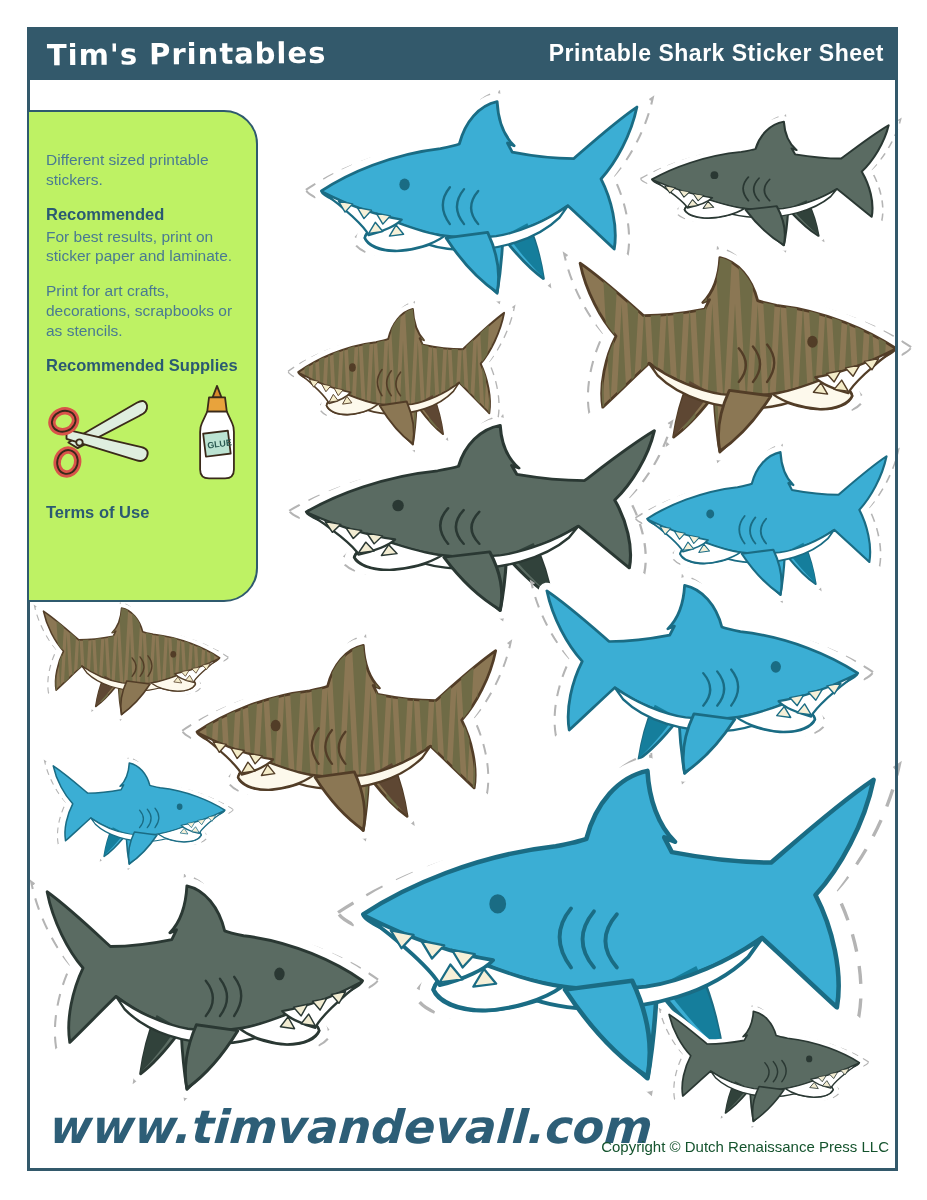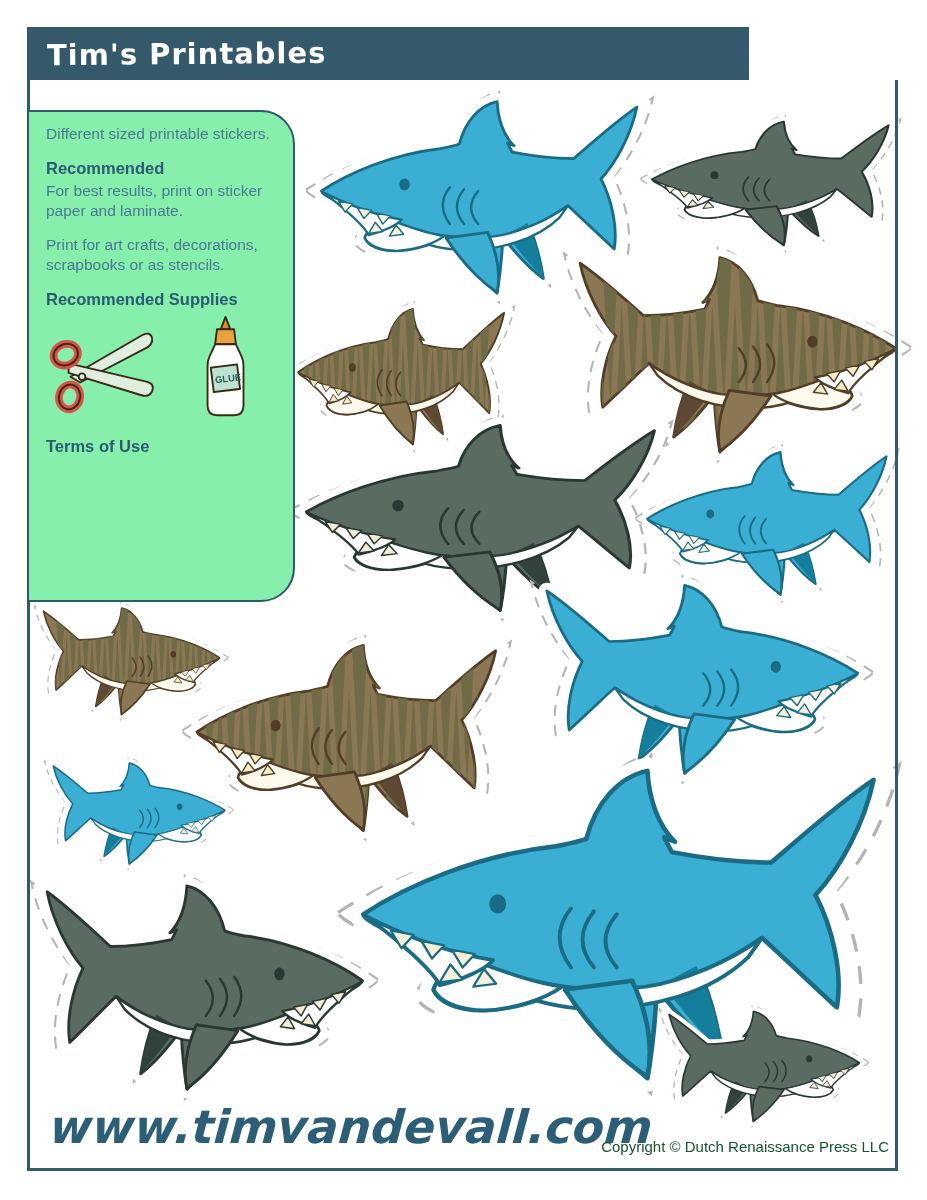--- a/index.html
+++ b/index.html
@@ -1,36 +1,36 @@
 <!DOCTYPE html>
 <html><head>
 <meta charset="utf-8">
 <style>
   html,body{margin:0;padding:0;background:#ffffff;}
   .page{position:relative;width:927px;height:1200px;background:#ffffff;overflow:hidden;
         font-family:"Liberation Sans",sans-serif;}
   
-  .header-bar{position:absolute;left:27px;top:27px;width:722px;height:53px;background:#33596B;
+  .header-bar{position:absolute;left:27px;top:27px;width:871px;height:53px;background:#33596B;
               display:flex;align-items:center;justify-content:space-between;box-sizing:border-box;
               padding:0 14px 0 20px;gap:8px;}
   .logo{color:#ffffff;font-family:"DejaVu Sans",sans-serif;font-weight:bold;font-size:29px;
         letter-spacing:1px;transform:rotate(-0.5deg);}
   .sheet-title{color:#ffffff;font-family:"Liberation Sans",sans-serif;font-weight:bold;font-size:23px;
         letter-spacing:0.5px;}
   .border-left,.border-right{position:absolute;top:80px;width:3px;height:1091px;background:#33596B;}
   .border-left{left:27px;}
   .border-right{left:895px;}
   .border-bottom{position:absolute;left:27px;top:1168px;width:871px;height:3px;background:#33596B;}
   
   #sheet{position:absolute;left:0;top:0;width:927px;height:1200px;}
   .sticker{position:absolute;overflow:visible;}
   
-  .info-panel{position:absolute;left:27px;top:110px;width:268px;height:492px;box-sizing:border-box;
-              background:#86efac;border:2px solid #2F5A6E;border-radius:0 34px 34px 0;
-              padding:12px 14px 10px 17px;z-index:5;}
+  .info-panel{position:absolute;left:27px;top:110px;width:231px;height:492px;box-sizing:border-box;
+              background:#bef264;border:2px solid #2F5A6E;border-radius:0 34px 34px 0;
+              padding:38px 14px 10px 17px;z-index:5;}
   .info-panel p{margin:0 0 15px 0;font-size:15.5px;line-height:1.28;color:#4A7A92;}
   .info-panel h3{margin:0 0 3px 0;font-size:16.5px;color:#2B5A72;font-weight:bold;}
   .supplies-row{display:flex;align-items:flex-end;gap:34px;margin:6px 0 18px 2px;height:104px;}
   .terms-block{}
   
   .footer-url{position:absolute;left:50px;top:1100px;font-family:"DejaVu Sans",sans-serif;
               font-weight:bold;font-style:italic;font-size:46px;color:#2D5E77;
               transform:skewX(-4deg);letter-spacing:0px;z-index:6;}
   .footer-copyright{position:absolute;right:38px;top:1138px;font-size:15px;color:#14532d;z-index:6;}
 </style>
@@ -146,20 +146,21 @@
       <svg viewBox="0 0 360 230" preserveAspectRatio="none" class="sticker" style="left: 32px; top: 880px; width: 340px; height: 225px; --body: #5A6B62; --outline: #2A3833; --fin: #31423B; --belly: #FFFFFF; --teeth: #F2ECD2; --stripe: transparent;">
         <use href="#shark-art" transform="scale(-1,1) translate(-360,0)"></use>
       </svg>
       <svg viewBox="0 0 360 230" preserveAspectRatio="none" class="sticker" style="left: 660px; top: 1008px; width: 205px; height: 122px; --body: #5A6B62; --outline: #2A3833; --fin: #31423B; --belly: #FFFFFF; --teeth: #F2ECD2; --stripe: transparent;">
         <use href="#shark-art" transform="scale(-1,1) translate(-360,0)"></use>
       </svg>
     </div>
 
   <div class="header-bar">
     <span class="logo">Tim's Printables</span>
+    <span class="sheet-title">Printable Shark Sticker Sheet</span>
   </div>
   <div class="border-left"></div>
   <div class="border-right"></div>
   <div class="border-bottom"></div>
 
   <div class="info-panel">
     <p>Different sized printable stickers.</p>
     <h3>Recommended</h3>
     <p>For best results, print on sticker paper and laminate.</p>
     <p>Print for art crafts, decorations, scrapbooks or as stencils.</p>

